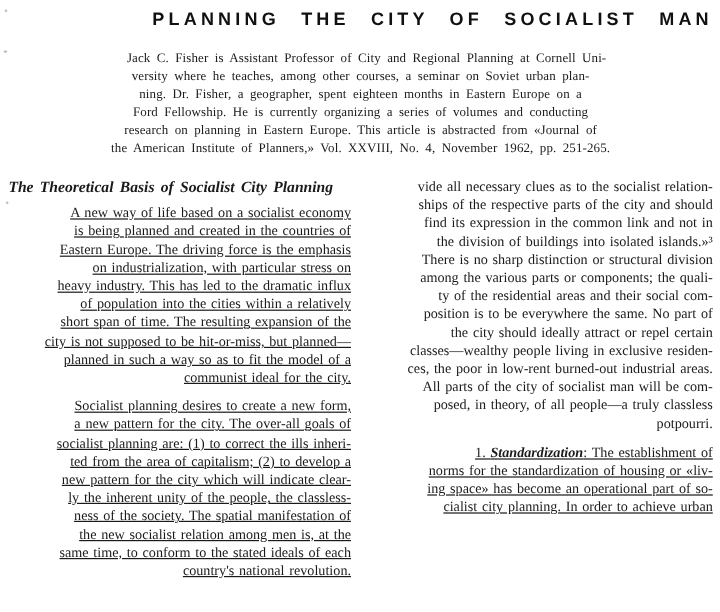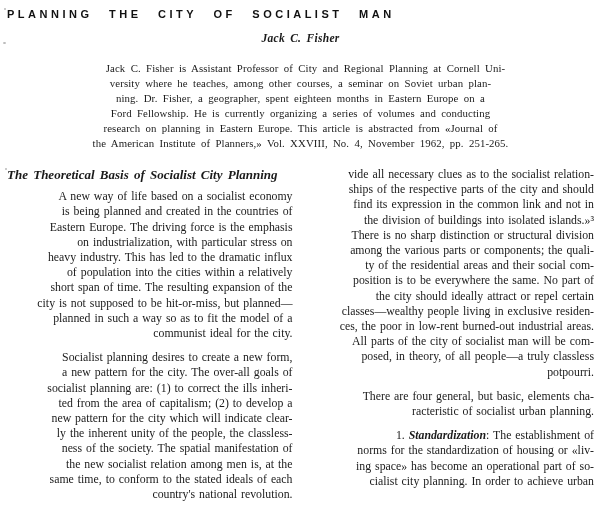--- a/index.html
+++ b/index.html
@@ -16,24 +16,24 @@
     color: #1a1a1a;
   }
   .page {
     box-sizing: border-box;
     width: 600px;
     height: 510px;
     padding: 6px 6px 0 7px;
   }
   .article-title {
     margin-top: 2px;
-    text-align: left;
+    text-align: right;
     font-family: "Liberation Sans", sans-serif;
     font-weight: bold;
-    font-size: 11px;
+    font-size: 15px;
     letter-spacing: 3.5px;
     word-spacing: 10px;
     color: #111111;
   }
   .article-author {
     margin-top: 12px;
     text-align: center;
     font-weight: bold;
     font-style: italic;
     font-size: 11.5px;
@@ -74,20 +74,21 @@
     margin: 9px 0 8px 0;
   }
   .body-para {
     margin: 0 0 9px 0;
     white-space: pre-line;
     word-spacing: 1px;
     text-align: right;
   }
   .body-para.indent {
     text-indent: 13px;
+    text-decoration: underline;
   }
   .term {
     font-weight: bold;
     font-style: italic;
   }
   .speck {
     position: absolute;
     background: #8a8a8a;
     border-radius: 50%;
     width: 2px;
@@ -102,21 +103,20 @@
 <body>
 
 <div class="page">
 
   <div class="speck speck-1"></div>
   <div class="speck speck-2"></div>
   <div class="speck speck-3"></div>
 
   <div class="article-title">PLANNING THE CITY OF SOCIALIST MAN</div>
 
-  <div class="article-author">Jack C. Fisher</div>
 
   <div class="article-abstract">Jack C. Fisher is Assistant Professor of City and Regional Planning at Cornell Uni-
 versity where he teaches, among other courses, a seminar on Soviet urban plan-
 ning. Dr. Fisher, a geographer, spent eighteen months in Eastern Europe on a
 Ford Fellowship. He is currently organizing a series of volumes and conducting
 research on planning in Eastern Europe. This article is abstracted from «Journal of
 the American Institute of Planners,» Vol. XXVIII, No. 4, November 1962, pp. 251-265.</div>
 
   <div class="columns">
 
@@ -152,22 +152,20 @@
 There is no sharp distinction or structural division
 among the various parts or components; the quali-
 ty of the residential areas and their social com-
 position is to be everywhere the same. No part of
 the city should ideally attract or repel certain
 classes—wealthy people living in exclusive residen-
 ces, the poor in low-rent burned-out industrial areas.
 All parts of the city of socialist man will be com-
 posed, in theory, of all people—a truly classless
 potpourri.</p>
-      <p class="body-para indent">There are four general, but basic, elements cha-
-racteristic of socialist urban planning.</p>
       <p class="body-para indent"><span>1. </span><span class="term">Standardization</span><span>: The establishment of
 norms for the standardization of housing or «liv-
 ing space» has become an operational part of so-
 cialist city planning. In order to achieve urban</span></p>
     </div>
 
   </div>
 </div>
 
 </body></html>

